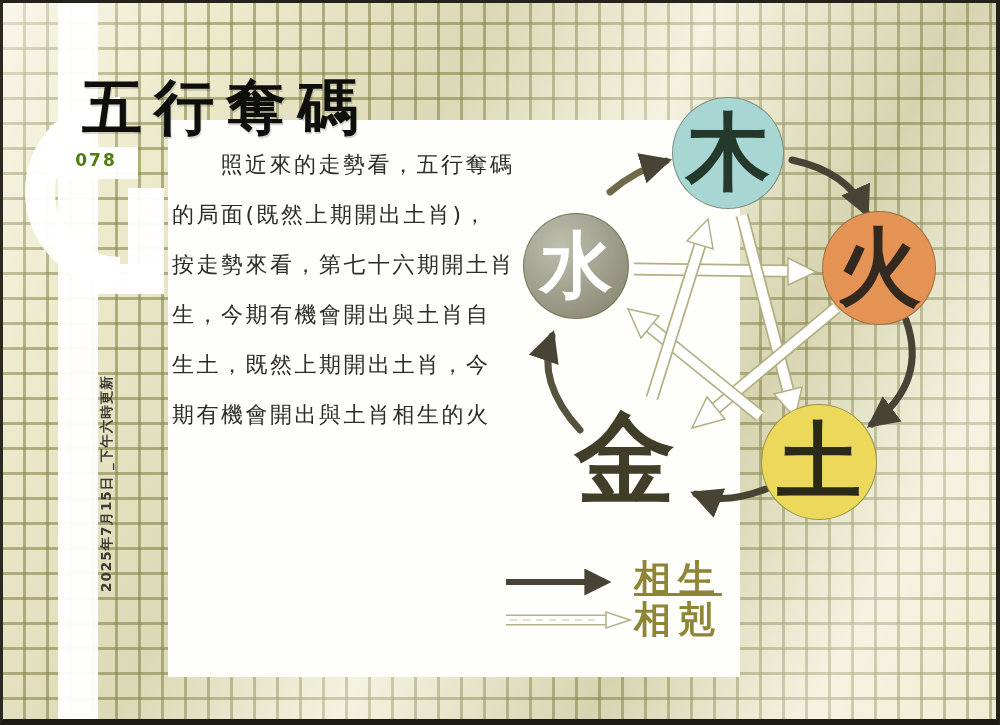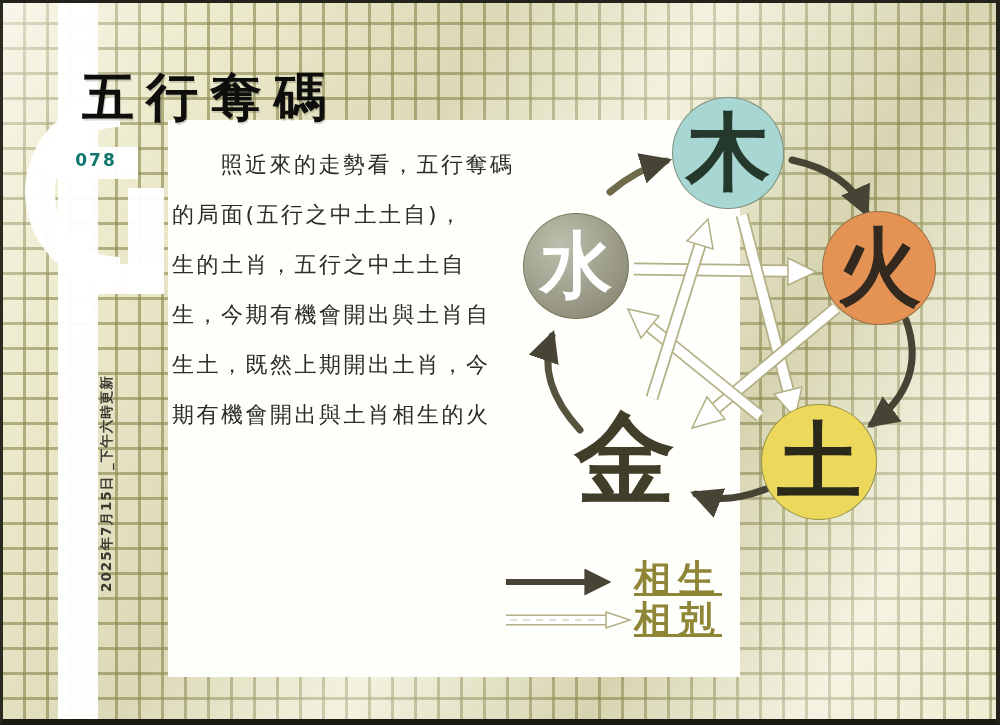--- a/index.html
+++ b/index.html
@@ -14,24 +14,24 @@
       repeating-linear-gradient(0deg, rgba(140,138,80,.62) 0 3px, rgba(0,0,0,0) 3px 25px),
       repeating-linear-gradient(90deg, rgba(140,138,80,.62) 0 3px, rgba(0,0,0,0) 3px 23px);
   }
   .frame{position:absolute;inset:0;z-index:50;pointer-events:none;
     border-top:3px solid #23231c;border-bottom:6px solid #1c1c15;
     border-left:3px solid #2a2a21;border-right:4px solid #23231c;}
   .white-stripe{position:absolute;left:58px;top:0;width:40px;height:725px;
     background:rgba(255,255,255,.96);z-index:2;}
   .logo-svg{position:absolute;left:0;top:85px;z-index:3;}
   .issue-number{position:absolute;left:56px;top:150px;width:80px;z-index:5;
-    text-align:center;font-size:17px;font-weight:bold;letter-spacing:2px;color:#0f766e;}
+    text-align:center;font-size:17px;font-weight:bold;letter-spacing:2px;color:#4d7c0f;}
   .page-title{position:absolute;left:82px;top:28px;z-index:7;
     font-family:"DejaVu Serif","Liberation Serif",serif;
-    font-size:52px;font-weight:900;letter-spacing:12px;color:#0e0e0c;white-space:nowrap;
+    font-size:60px;font-weight:900;letter-spacing:12px;color:#0e0e0c;white-space:nowrap;
     text-shadow:1px 2px 0 rgba(40,40,20,.18);}
   .date-vertical{position:absolute;left:98px;top:592px;z-index:4;
     transform:rotate(-90deg);transform-origin:0 0;
     font-size:13.5px;font-weight:bold;letter-spacing:1px;color:#3b3b33;white-space:nowrap;}
   .panel{position:absolute;left:168px;top:120px;width:572px;height:557px;
     background:#fefefb;z-index:3;}
   .article{position:absolute;left:172px;top:140px;width:345px;z-index:4;
     color:#2e2c27;}
   .article p{margin:0;font-size:22px;line-height:50px;letter-spacing:2.5px;white-space:nowrap;}
   .article p:first-child{text-indent:2.2em;}
@@ -45,21 +45,21 @@
   .el-earth{left:761px;top:404px;width:114px;height:114px;font-size:84px;}
   .el-water{left:523px;top:213px;width:104px;height:104px;font-size:72px;
     background-image:radial-gradient(circle at 35% 30%, rgba(255,255,255,.35), rgba(0,0,0,.18));}
   .el-metal{left:560px;top:398px;width:130px;height:120px;border:none;border-radius:0;
     font-size:100px;line-height:120px;text-align:center;display:block;z-index:6;position:absolute;
     font-family:"DejaVu Serif","Liberation Serif",serif;font-weight:bold;}
   .legend-label{position:absolute;z-index:6;font-weight:bold;
     font-family:"DejaVu Serif","Liberation Serif",serif;
     font-size:37px;letter-spacing:7px;color:#8e8636;white-space:nowrap;}
   .legend-sheng{left:634px;top:554px;text-decoration:underline;}
-  .legend-ke{left:634px;top:595px;text-decoration:underline;}
+  .legend-ke{left:634px;top:595px;}
 </style>
 </head>
 <body>
 
 <div class="white-stripe"></div>
 
 <svg class="logo-svg" width="180" height="240" viewBox="0 0 180 240">
   <path d="M 120 27 A 80 80 0 0 0 120 187" fill="none" stroke="#ffffff" stroke-opacity="0.96" stroke-width="30"></path>
   <rect x="46" y="62" width="92" height="32" fill="#ffffff" fill-opacity="0.96"></rect>
   <rect x="128" y="103" width="36" height="106" fill="#ffffff" fill-opacity="0.96"></rect>
@@ -69,22 +69,22 @@
 <div class="issue-number">078</div>
 
 <h1 class="page-title">五行奪碼</h1>
 
 <div class="date-vertical">2025年7月15日 _下午六時更新</div>
 
 <div class="panel"></div>
 
 <div class="article">
     <p>照近來的走勢看，五行奪碼</p>
-    <p>的局面(五行之中土土自)，</p>
-    <p>生的土肖，五行之中土土自</p>
+    <p>的局面(既然上期開出土肖)，</p>
+    <p>按走勢來看，第七十六期開土肖</p>
     <p>生，今期有機會開出與土肖自</p>
     <p>生土，既然上期開出土肖，今</p>
     <p>期有機會開出與土肖相生的火</p>
   </div>
 
 <svg class="diagram-svg" width="1000" height="725" viewBox="0 0 1000 725">
   <defs>
     <marker id="mdark" viewBox="0 0 10 10" refX="8" refY="5" markerWidth="4.5" markerHeight="4.5" orient="auto-start-reverse">
       <path d="M0 0 L10 5 L0 10 z" fill="#474435"></path>
     </marker>

